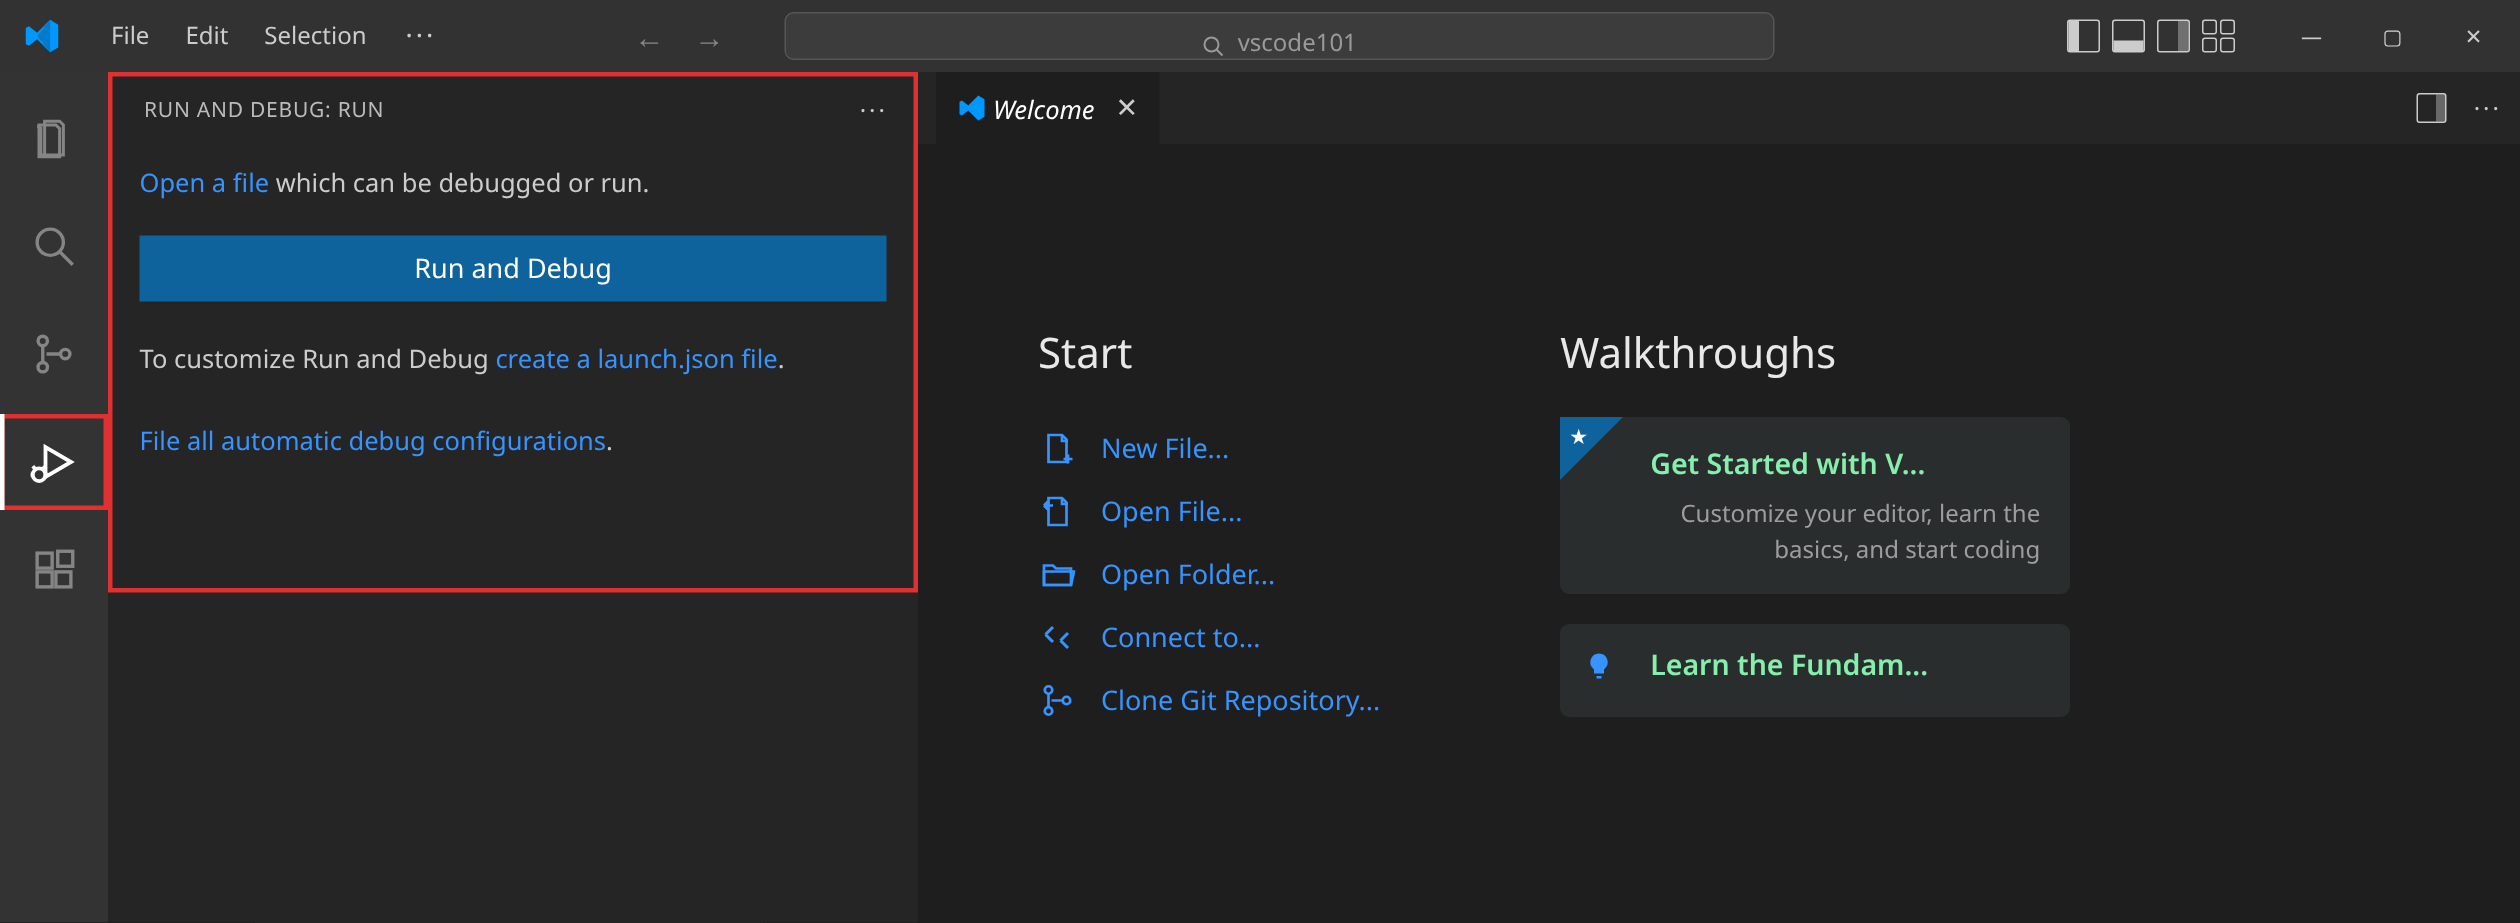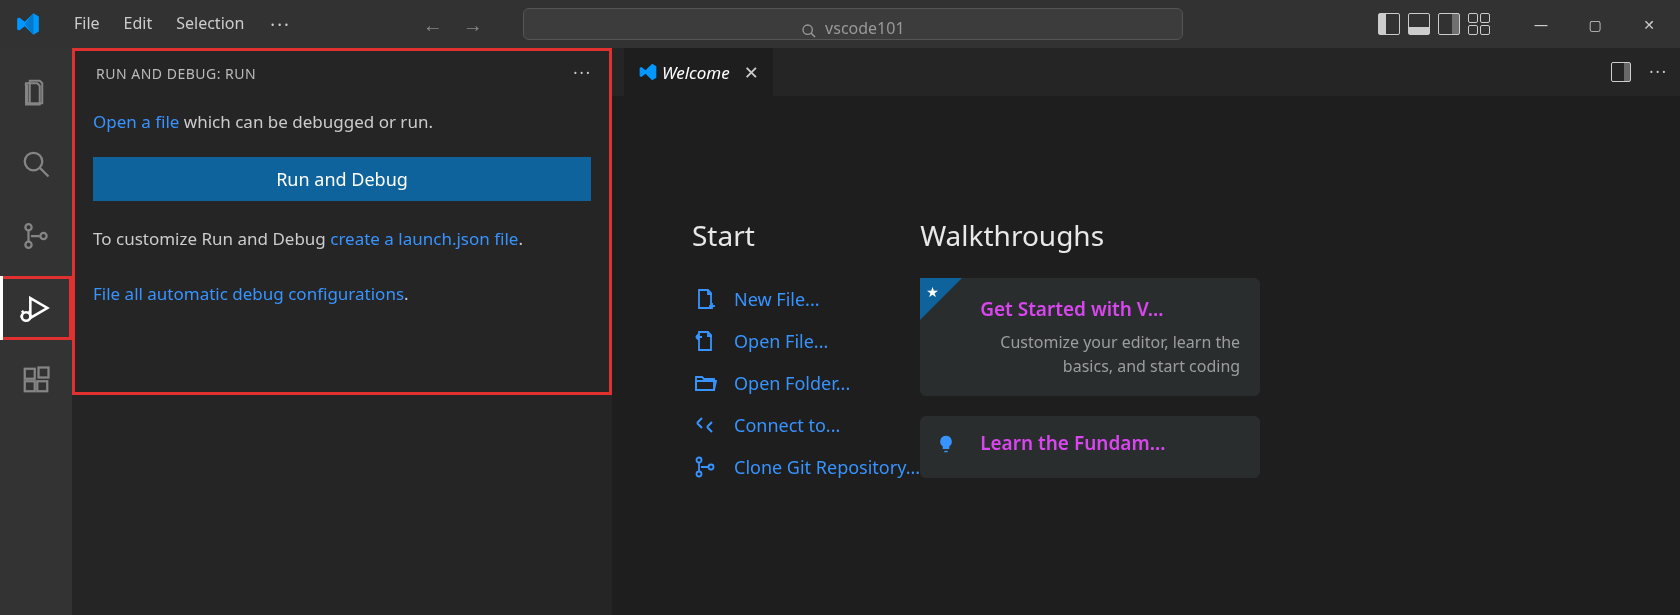--- a/index.html
+++ b/index.html
@@ -34,30 +34,30 @@
 .sidebar-title { font-size: 14px; letter-spacing: 0.5px; color: #bbbbbb; }
 .sidebar-body { padding: 16px 21px; font-size: 17px; line-height: 1.6; color: #cccccc; }
 .link { color: #3794ff; cursor: pointer; }
 .run-btn { display: block; width: 100%; margin: 22px 0 24px; background: #0e639c; color: #ffffff; border: none; height: 44px; font-size: 18px; cursor: pointer; }
 .editor { flex: 1; background: #1e1e1e; display: flex; flex-direction: column; }
 .tabs { height: 48px; background: #252526; display: flex; align-items: center; padding: 0 12px; }
 .tab { display: flex; align-items: center; gap: 4px; padding: 0 14px; height: 100%; background: #1e1e1e; }
 .tab-label { font-style: italic; font-size: 17px; color: #ffffff; }
 .tab-close { color: #cccccc; font-size: 18px; cursor: pointer; margin-left: 10px; }
 .tabs-right { margin-left: auto; display: flex; gap: 18px; align-items: center; color: #cccccc; }
-.welcome-content { flex: 1; display: flex; padding: 120px 40px 40px 80px; }
+.welcome-content { flex: 1; display: flex; padding: 120px 40px 40px 80px; gap: 120px; }
 .welcome-col h2 { font-size: 28px; font-weight: 400; color: #e8e8e8; margin-bottom: 24px; }
 .start-list { list-style: none; }
 .start-list li { display: flex; align-items: center; gap: 16px; padding: 8px 0; cursor: pointer; }
 .start-icon { width: 26px; height: 26px; color: #3794ff; display: flex; align-items: center; justify-content: center; }
 .start-label { color: #3794ff; font-size: 18px; }
 .walkthrough-card { background: #2a2d2e; border-radius: 6px; padding: 18px 20px 18px 60px; position: relative; width: 340px; margin-bottom: 20px; cursor: pointer; }
 .walkthrough-card .corner { position: absolute; left: 0; top: 0; width: 0; height: 0; border-top: 42px solid #0e639c; border-right: 42px solid transparent; }
 .walkthrough-card .star { position: absolute; left: 6px; top: 4px; color: #fff; font-size: 14px; }
-.walkthrough-card h3 { font-size: 19px; font-weight: 600; color: #d946ef; margin-bottom: 8px; }
+.walkthrough-card h3 { font-size: 19px; font-weight: 600; color: #86efac; margin-bottom: 8px; }
 .walkthrough-card p { font-size: 16px; color: #9d9d9d; line-height: 1.5; text-align: right; }
 .walkthrough-card .lightbulb { position: absolute; left: 16px; top: 18px; color: #3794ff; font-size: 20px; }
 .ellipsis-v { letter-spacing: 2px; }
 svg { display: block; }
 </style>
 </head>
 <body>
 
 <div class="titlebar">
   <div class="logo">

